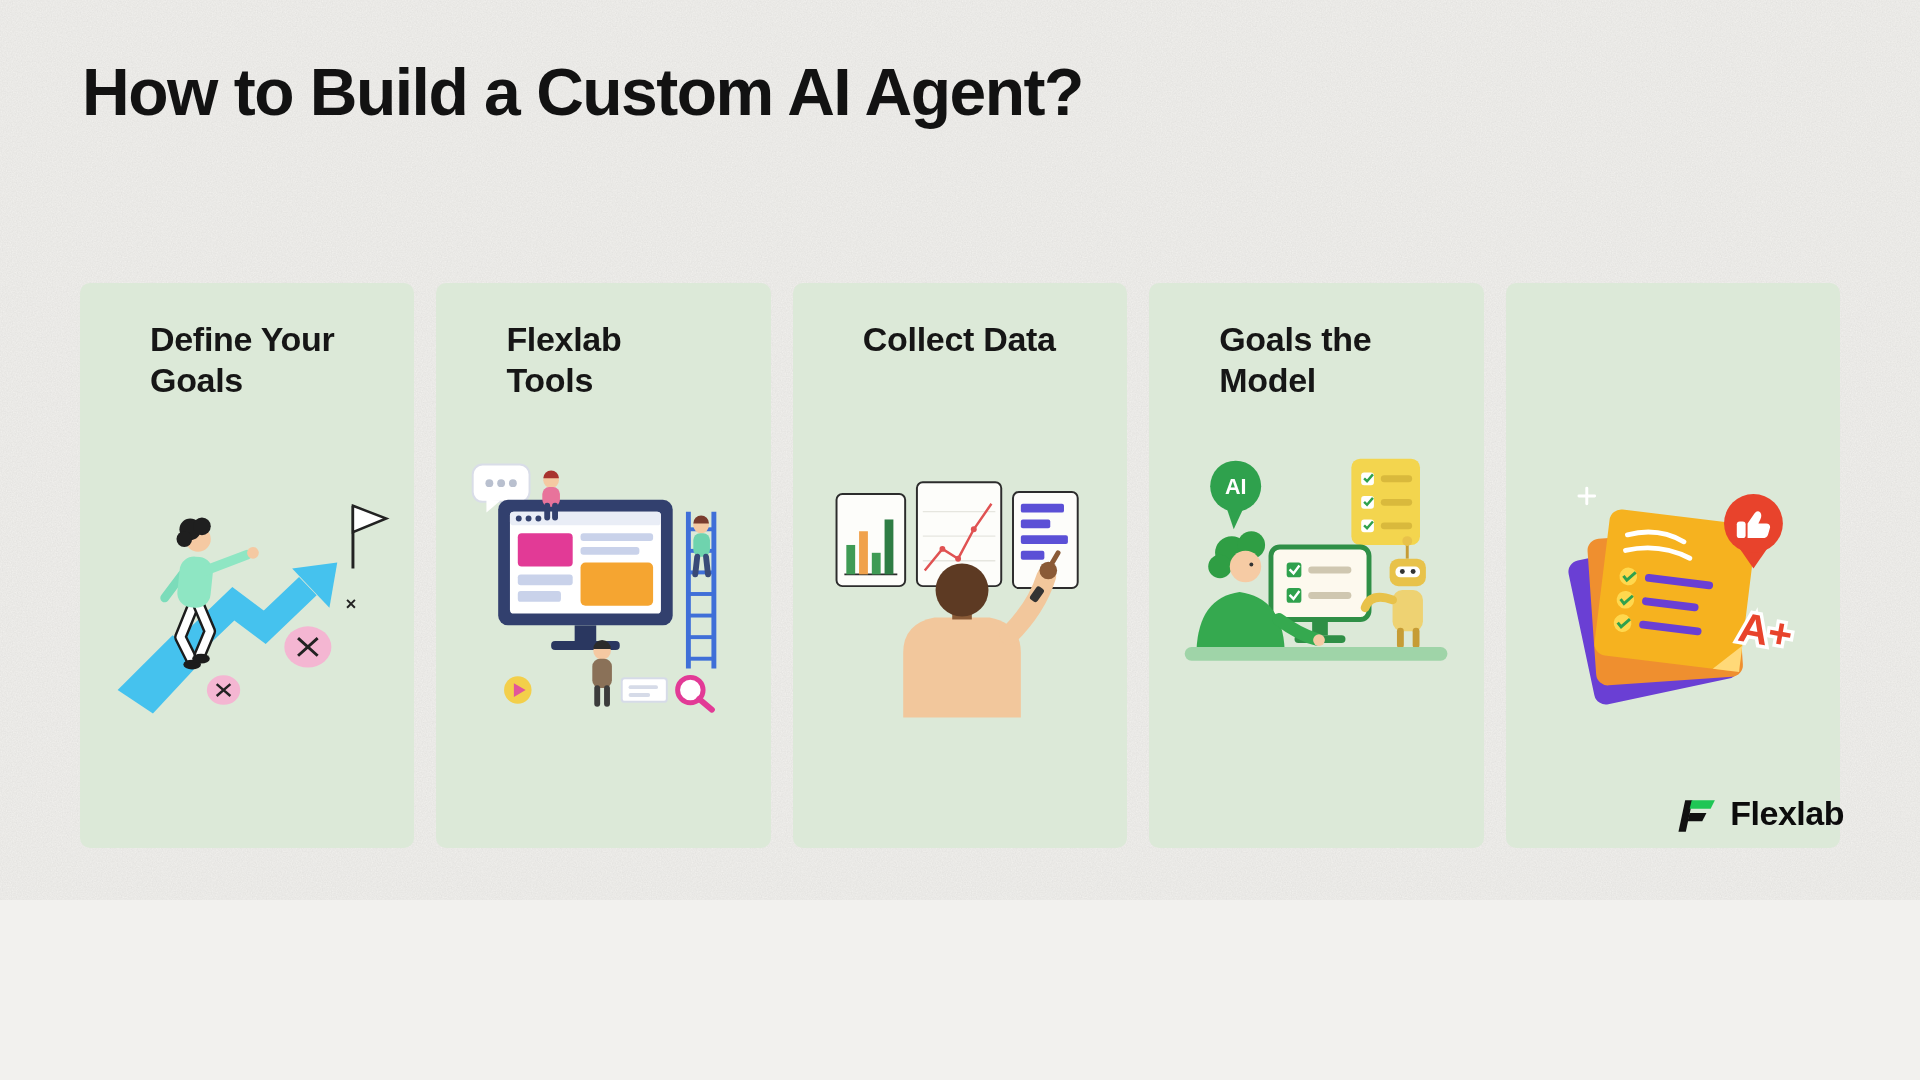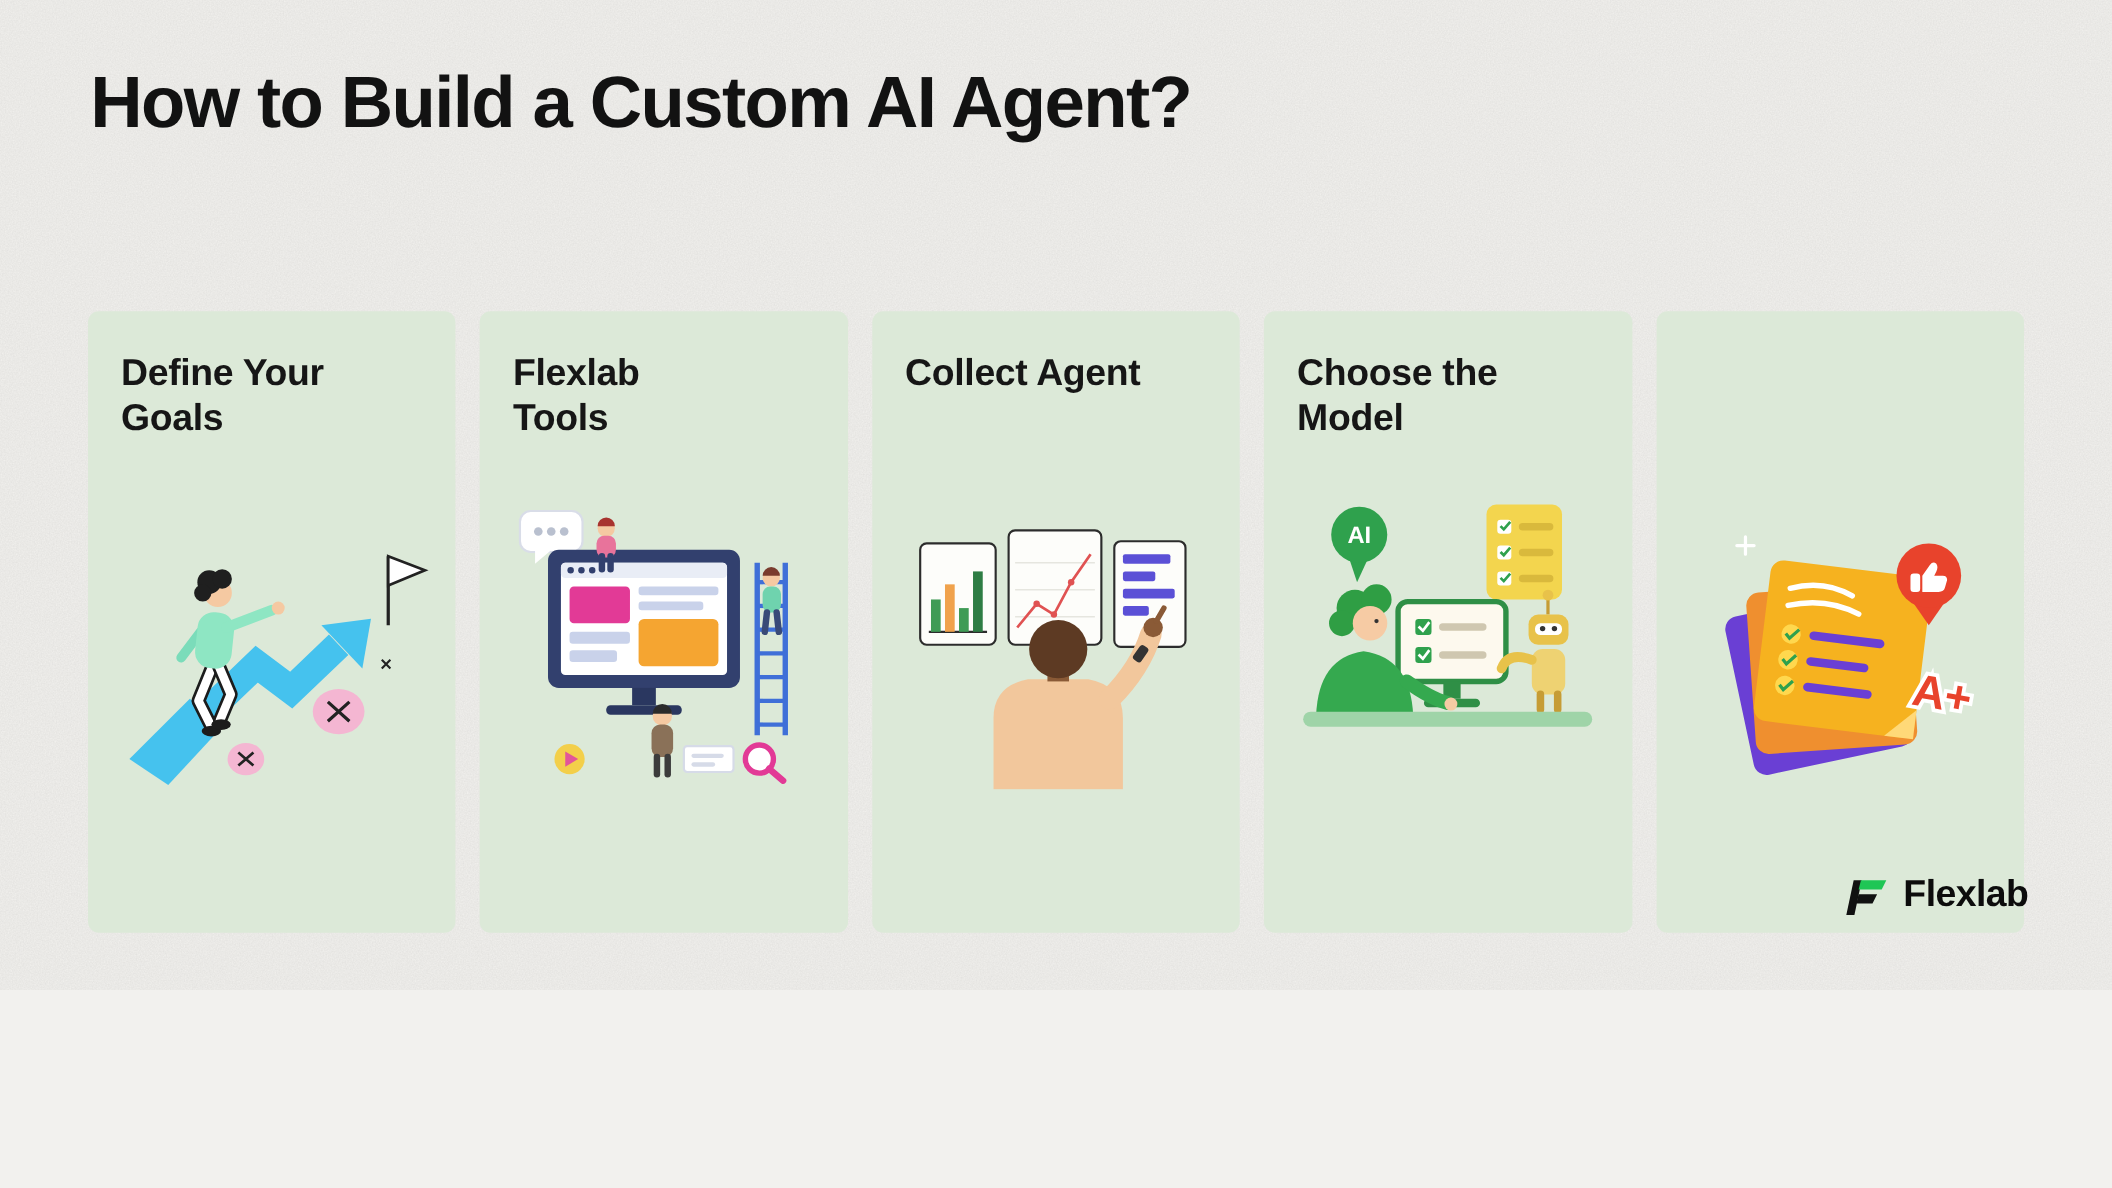--- a/index.html
+++ b/index.html
@@ -3,21 +3,21 @@
 <meta charset="utf-8">
 <style>
   * { margin:0; padding:0; box-sizing:border-box; }
   html,body { width:1920px; height:1080px; }
   body { font-family:"Liberation Sans","DejaVu Sans",sans-serif; background:#f2f1ee; overflow:hidden; }
   .canvas { position:relative; width:1920px; height:900px; background:#f2f1ee; }
   .noise { position:absolute; inset:0; width:100%; height:100%; opacity:.30; pointer-events:none; }
   .title { position:absolute; left:82px; top:54px; font-size:66px; font-weight:700; color:#121212; letter-spacing:-1.5px; }
   .cards { position:absolute; left:80px; top:283px; width:1760px; display:grid; grid-template-columns:repeat(5,1fr); gap:22px; }
   .card { position:relative; height:565px; background:#dce9d8; border-radius:10px; padding:36px 30px 0; }
-  .card-title { font-size:34px; font-weight:600; line-height:1.22; color:#161616; white-space:pre-line; letter-spacing:-0.3px; }
+  .card-title { font-size:34px; font-weight:600; line-height:1.22; color:#161616; white-space:pre-line; letter-spacing:-0.3px;margin-left:40px; }
   .illus { position:absolute; left:14px; right:14px; top:160px; bottom:16px; display:flex; align-items:flex-start; justify-content:center; }
   .illus svg { width:96%; max-height:100%; }
   .logo { position:absolute; right:76px; bottom:64px; display:flex; align-items:flex-start; gap:12px; }
   .logo-icon { width:42px; height:42px; }
   .logo-text { font-size:34px; font-weight:700; color:#0c0c0c; letter-spacing:-0.5px; }
 </style>
 </head>
 <body>
 
 <div class="canvas">
@@ -158,21 +158,21 @@
 
           <g>
             <circle cx="62" cy="252" r="14" fill="#f3cf4a"></circle>
             <polygon points="58,245 70,252 58,259" fill="#e2559a"></polygon>
           </g>
         </svg>
       </div>
     </div>
 
     <div class="card">
-      <h2 class="card-title">Collect Agent</h2>
+      <h2 class="card-title">Collect Data</h2>
       <div class="illus">
         <svg viewBox="0 0 300 280">
 
           <g>
             <rect x="24" y="52" width="70" height="94" rx="6" fill="#fdfdfa" stroke="#2c2c2c" stroke-width="2"></rect>
             <line x1="32" y1="134" x2="86" y2="134" stroke="#2c2c2c" stroke-width="2"></line>
             <rect x="34" y="104" width="9" height="30" fill="#3f9b55"></rect>
             <rect x="47" y="90" width="9" height="44" fill="#f0a24c"></rect>
             <rect x="60" y="112" width="9" height="22" fill="#3f9b55"></rect>
             <rect x="73" y="78" width="9" height="56" fill="#2e7d44"></rect>
@@ -204,21 +204,21 @@
             <path d="M200,196 Q228,168 238,136" stroke="#f2c79c" stroke-width="20" fill="none" stroke-linecap="round"></path>
             <rect x="220" y="150" width="16" height="9" rx="3" fill="#333" transform="rotate(-55 228 154)"></rect>
             <circle cx="240" cy="130" r="9" fill="#8a5a36"></circle>
             <line x1="243" y1="124" x2="250" y2="112" stroke="#8a5a36" stroke-width="5" stroke-linecap="round"></line>
           </g>
         </svg>
       </div>
     </div>
 
     <div class="card">
-      <h2 class="card-title">Choose the
+      <h2 class="card-title">Goals the
 Model</h2>
       <div class="illus">
         <svg viewBox="0 0 300 280">
 
           <g>
             <polygon points="58,64 66,88 78,62" fill="#2fa14d"></polygon>
             <circle cx="68" cy="44" r="26" fill="#2fa14d"></circle>
             <text x="68" y="52" font-size="22" font-weight="bold" fill="#fff" text-anchor="middle">AI</text>
           </g>
 

